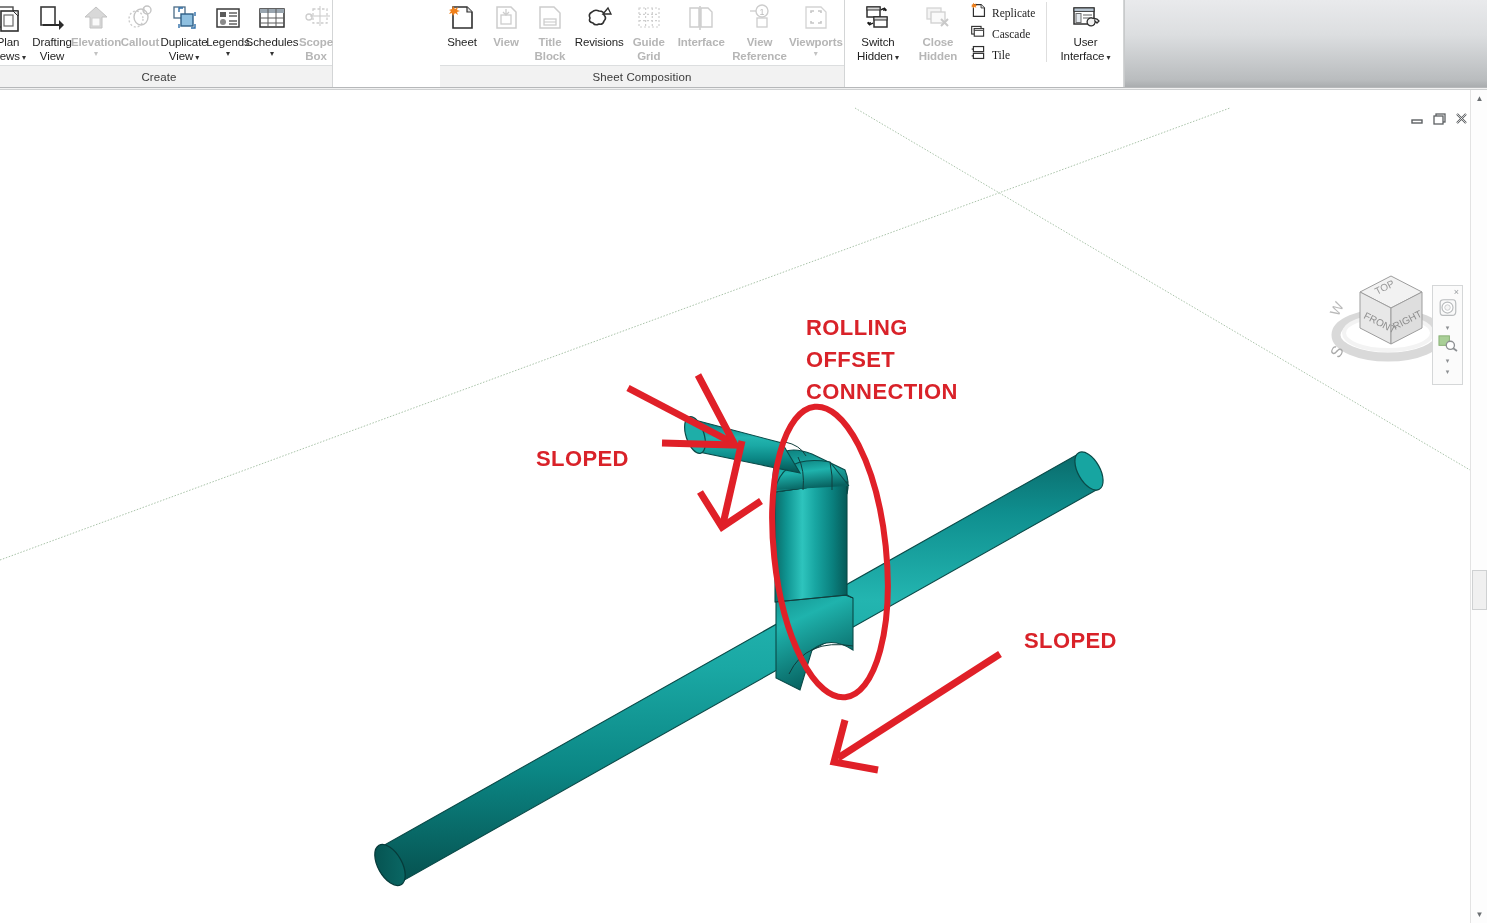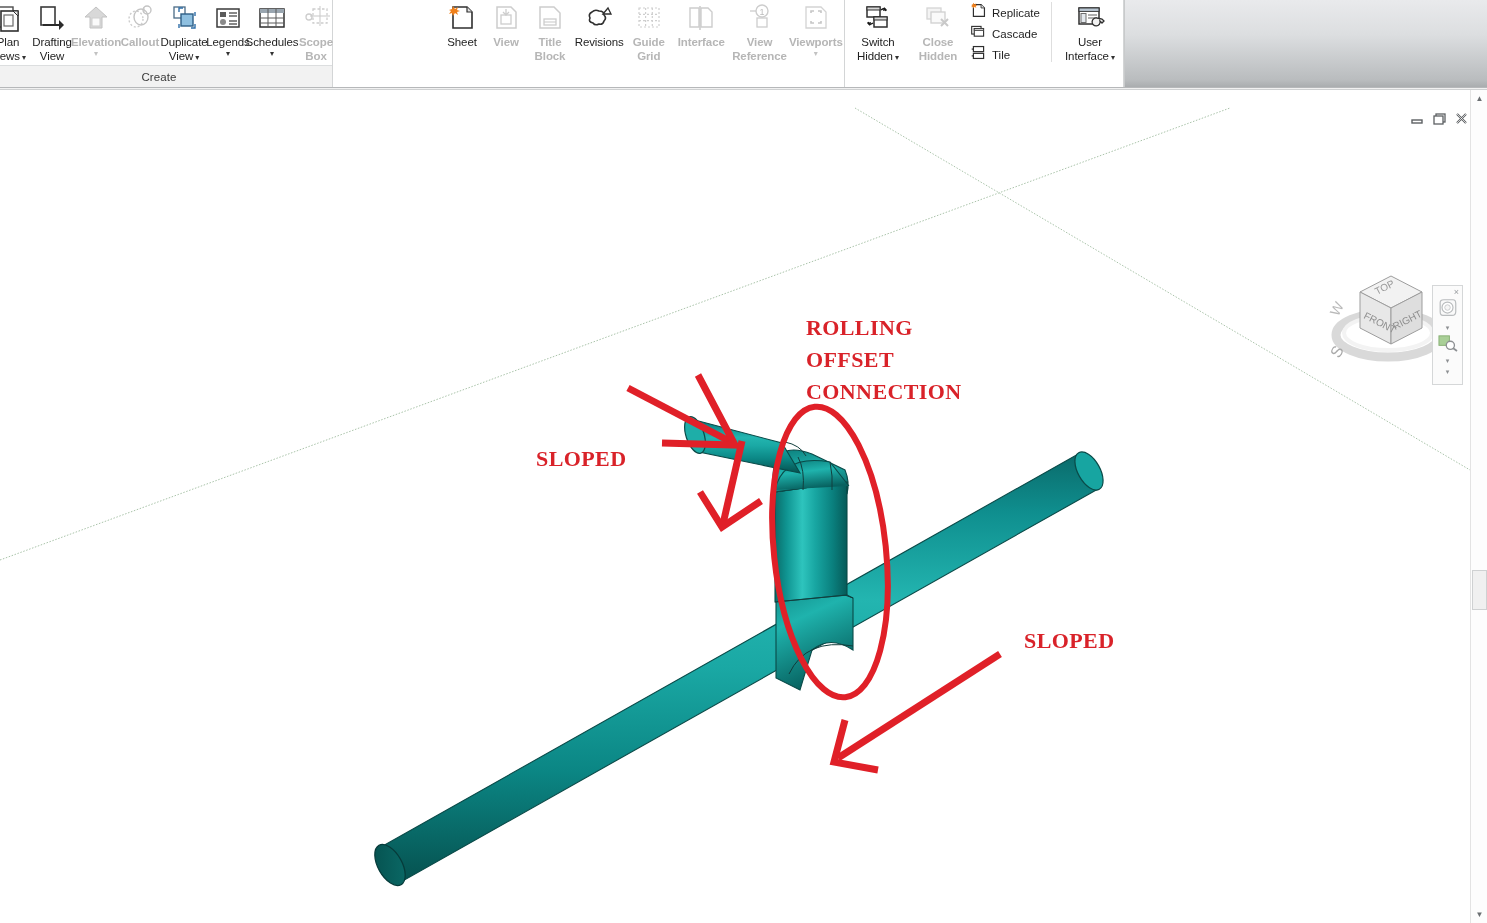--- a/index.html
+++ b/index.html
@@ -50,21 +50,21 @@
   .btn .lbl {
     font-size: 11.5px; color: #1e1e1e; text-align: center;
     line-height: 13.5px; white-space: pre-line; letter-spacing: -.1px;
   }
   .btn.dis .lbl { color: #b6b6b6; font-weight: bold; }
   .btn .lbl .car { font-size: 8px; color: #333; }
   .caret-row { font-size: 8px; line-height: 7px; color: #333; text-align: center; }
 
   
   .stack { display: flex; flex-direction: column; justify-content: flex-start; padding-top: 0px; }
-  .srow { display: flex; align-items: center; height: 21px; gap: 5px; padding: 0 3px; }
+  .srow { display: flex; align-items: center; height: 21px; gap: 5px; padding: 0 3px; font-family: Liberation Serif, serif; }
   .srow .slbl { font-size: 11.5px; color: #1e1e1e; }
 
   
   .canvas {
     position: absolute; left: 0; top: 90px; width: 1487px; height: 833px;
     background: #ffffff; overflow: hidden;
   }
   .mdi-ctrls {
     position: absolute; right: 18px; top: 22px; display: flex; gap: 7px;
     align-items: center; z-index: 40;
@@ -92,21 +92,21 @@
     background: #fbfbfb; border: 1px solid #d5d7d8; z-index: 35;
     display: flex; flex-direction: column; align-items: center; padding-top: 2px;
   }
   .navbar .nb-x { font-size: 9px; color: #9a9da0; align-self: flex-end; margin-right: 3px; line-height: 9px; }
   .navbar .nb-car { font-size: 7px; color: #8d9093; line-height: 8px; margin: 1px 0; }
 
   
   .anno {
     position: absolute; color: #d92229; font-weight: bold;
     font-size: 22px; line-height: 32px; letter-spacing: .4px; z-index: 20;
-    font-family: Liberation Serif, serif;
+    font-family: Liberation Sans, sans-serif;
   }
   svg.layer { position: absolute; left: 0; top: 0; width: 1487px; height: 833px; }
 </style>
 </head>
 <body>
 
 <div id="app">
 
   <div class="ribbon">
     <div class="ribbon-fill"></div>
@@ -326,20 +326,21 @@
                 <path d="M10 17 V19 H13"></path>
                   <path d="M20 17 V19 H17"></path>
               </g>
             </svg>
           </div>
           <div class="lbl"><span>Viewports</span></div>
           <div class="caret-row" style="color:#c2c2c2">▾</div>
         </div>
 
       </div>
+      <div class="panel-label">Sheet Composition</div>
     </div>
 
     <div class="panel" style="left:845px; width:279px;">
       <div class="panel-body">
 
         <div class="btn" style="width:66px">
           <div class="glyph">
             <svg width="30" height="30" viewBox="0 0 30 30">
               <rect x="4" y="3" width="13" height="10" fill="#fff" stroke="#2f2f2f" stroke-width="1.5"></rect>
               <rect x="4" y="3" width="13" height="3" fill="#d8d8d8" stroke="#2f2f2f" stroke-width="1"></rect>

